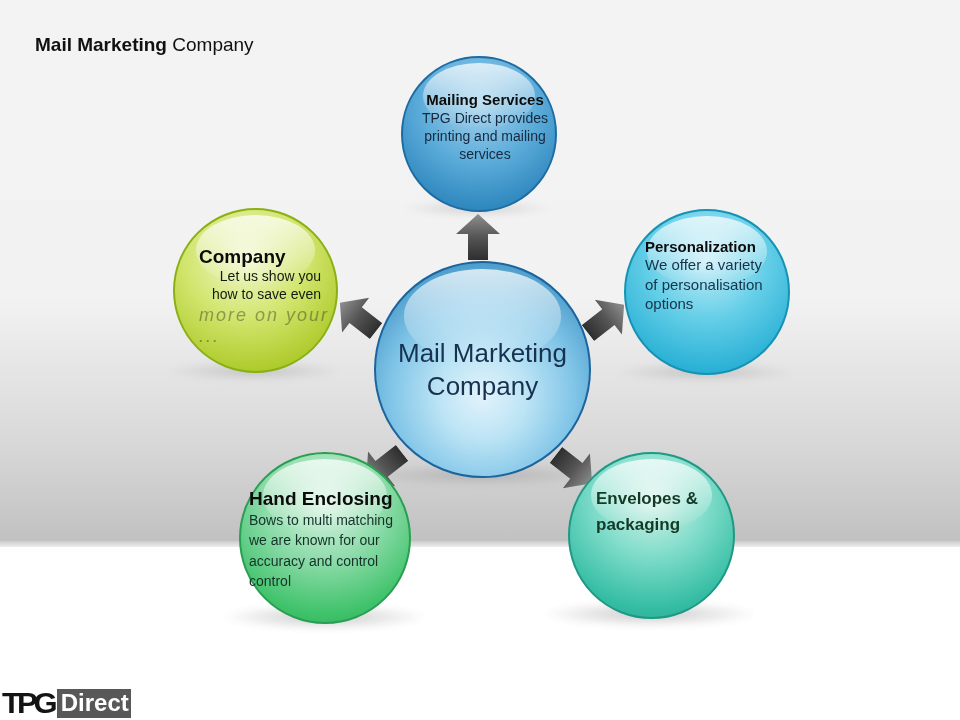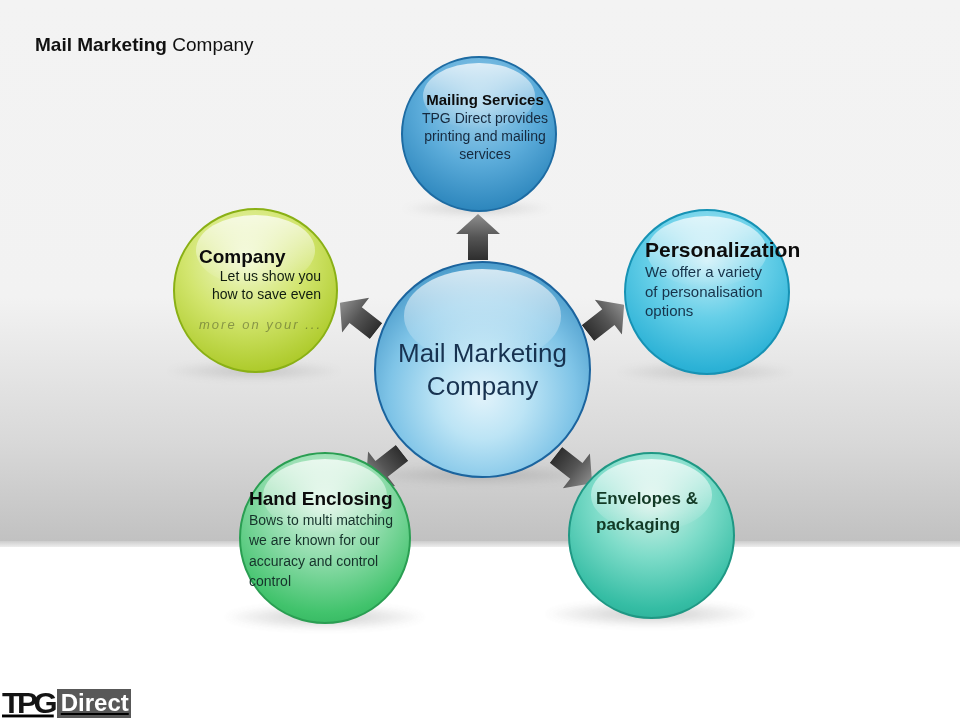--- a/index.html
+++ b/index.html
@@ -33,30 +33,30 @@
   .sp-mailing{left:401px;top:56px;width:152px;height:152px;border:2px solid #1d6ba2;
     background:radial-gradient(circle at 50% 30%,#a5d3ec 0%,#5cacda 45%,#2f88be 80%,#1d6ba2 100%);
     text-align:center;}
   .sp-mailing .txt{margin-top:33px;padding-left:12px;}
   .sp-mailing .node-title{font-size:15px;}
   .sp-mailing .node-body{font-size:14px;width:128px;margin:1px auto 0;line-height:1.3;color:#16293e;}
 
   .sp-personal{left:624px;top:209px;width:162px;height:162px;border:2px solid #1692b4;
     background:radial-gradient(circle at 50% 30%,#c9eef8 0%,#66cfe8 42%,#2cb2d6 78%,#189ec4 100%);}
   .sp-personal .txt{margin:27px 0 0 19px;}
-  .sp-personal .node-title{font-size:21px;}
+  .sp-personal .node-title{font-size:15px;}
   .sp-personal .node-body{font-size:15px;width:128px;line-height:1.3;color:#16334a;}
 
   .sp-postage{left:173px;top:208px;width:161px;height:161px;border:2px solid #8ab015;
     background:radial-gradient(circle at 44% 30%,#f0f8d0 0%,#d2e56e 42%,#aecb2c 78%,#9abc14 100%);}
   .sp-postage .txt{margin:36px 0 0 24px;}
   .sp-postage .node-title{font-size:19px;}
   .sp-postage .node-body{font-size:14px;width:122px;line-height:1.25;color:#101c10;text-align:right;}
-  .sp-postage .node-faded{font-size:13px;font-style:italic;letter-spacing:2px;
-    color:rgba(40,45,30,.42);margin-top:14px;}
+  .sp-postage .node-faded{font-size:18px;font-style:italic;letter-spacing:2px;
+    color:rgba(40,45,30,.42);margin-top:2px;}
 
   .sp-hand{left:239px;top:452px;width:168px;height:168px;border:2px solid #2a9e52;
     background:radial-gradient(circle at 50% 28%,#def5e6 0%,#8fdcab 40%,#41c36c 76%,#27a854 100%);}
   .sp-hand .txt{margin:34px 0 0 8px;}
   .sp-hand .node-title{font-size:19px;}
   .sp-hand .node-body{font-size:14px;width:154px;line-height:1.45;color:#15322a;}
 
   .sp-envelopes{left:568px;top:452px;width:163px;height:163px;border:2px solid #1f9884;
     background:radial-gradient(circle at 50% 28%,#daf3eb 0%,#7edcc9 40%,#35bda4 76%,#21a28c 100%);}
   .sp-envelopes .txt{margin:32px 0 0 26px;}
@@ -77,21 +77,21 @@
 
   
   .arrow{position:absolute;width:44px;height:46px;z-index:2;}
   .ar-up{left:456px;top:214px;}
   .ar-ul{left:336px;top:294px;transform:rotate(-52deg);}
   .ar-ur{left:584px;top:296px;transform:rotate(52deg);}
   .ar-dl{left:362px;top:444px;transform:rotate(-128deg);}
   .ar-dr{left:552px;top:446px;transform:rotate(128deg);}
 
   
-  .logo{position:absolute;left:2px;top:688px;display:flex;align-items:center;z-index:4;text-decoration:underline;}
+  .logo{position:absolute;left:2px;top:688px;display:flex;align-items:center;z-index:4;}
   .logo-tpg{font-weight:bold;font-size:31px;letter-spacing:-4px;color:#141414;
     line-height:30px;transform:scaleY(.96);}
   .logo-direct{background:#585858;color:#ffffff;font-weight:bold;font-size:24px;
     line-height:28px;height:28px;padding:0 2px 1px 4px;margin-left:3px;}
 </style>
 </head>
 <body>
 
 <div id="slide">
 

